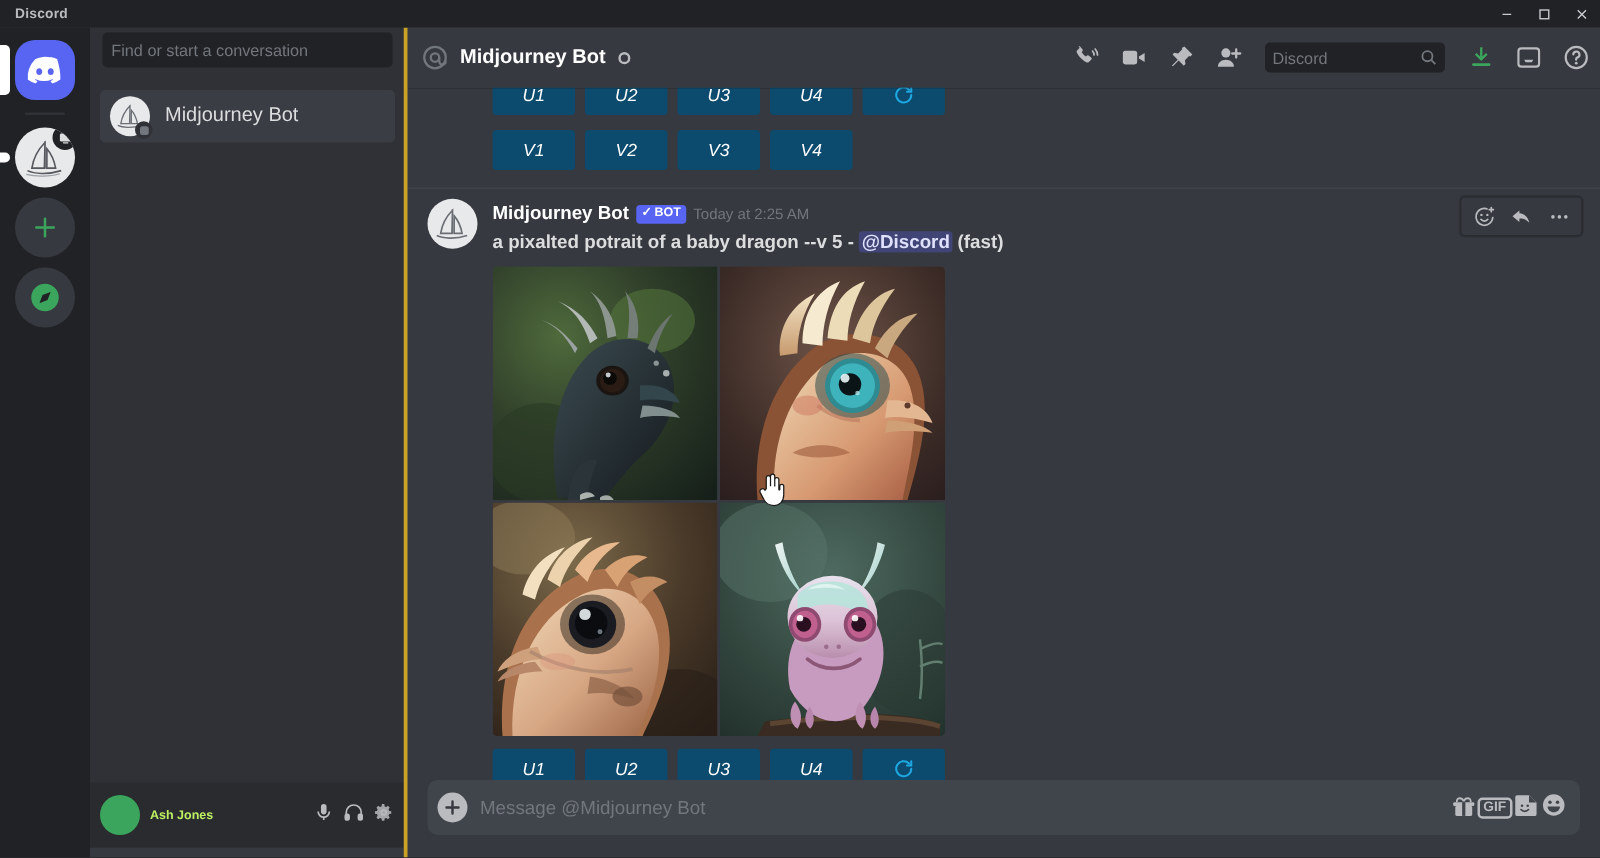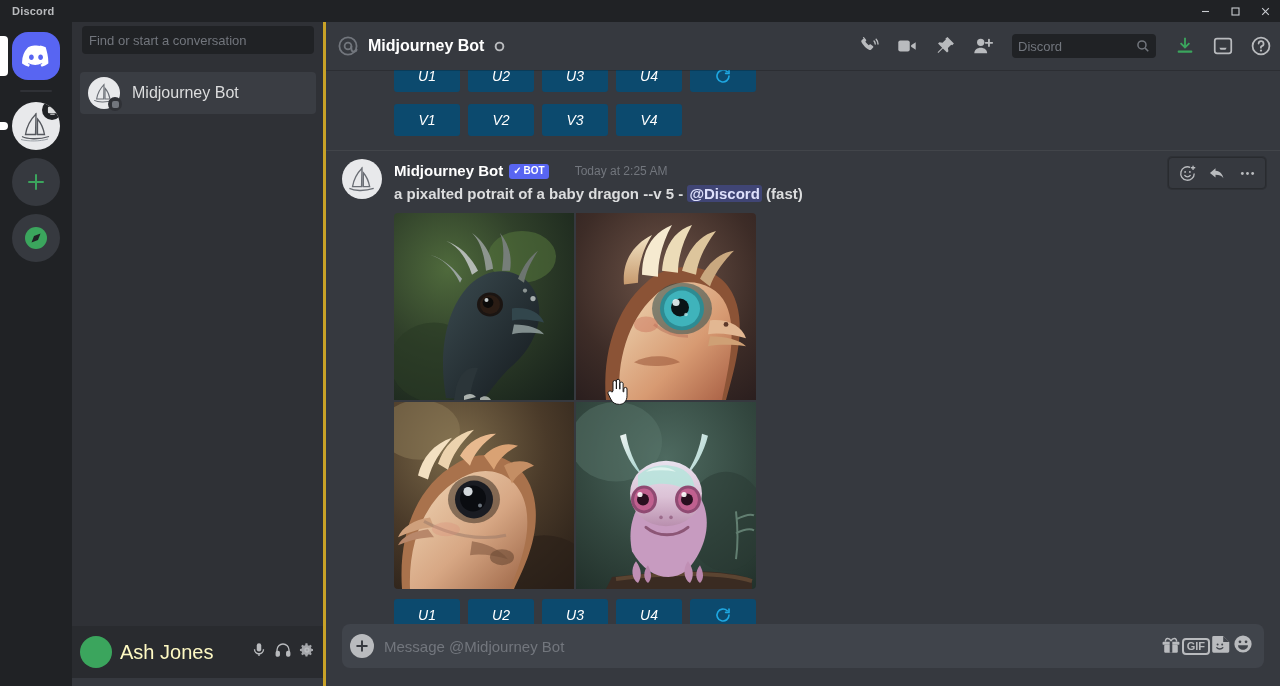--- a/index.html
+++ b/index.html
@@ -102,21 +102,21 @@
   .dm-avatar .bot-dot::after {
     content: ""; width: 7px; height: 7px; border-radius: 2px; background: #72767d;
   }
   .user-panel {
     height: 52px; background: #292b2f; display: flex; align-items: center;
     padding: 0 8px; gap: 8px;
   }
   .user-avatar {
     width: 32px; height: 32px; border-radius: 50%; background: #3ba55d; flex: 0 0 32px;
   }
-  .user-name { color: #fef9c3; font-size: 20px; font-weight: 400; }
+  .user-name { color: #bef264; font-size: 10px; font-weight: 700; }
   .user-icons { margin-left: auto; display: flex; gap: 6px; color: #b9bbbe; }
 
   
   .yellow-line {
     position: absolute; left: 323px; top: 22px; width: 3px; height: 664px;
     background: #c9a227; z-index: 40;
   }
 
   
   .chat {
@@ -163,21 +163,21 @@
     border-radius: 50%; background: #e8e9eb; display: flex;
     align-items: center; justify-content: center; overflow: hidden;
   }
   .msg-head { display: flex; align-items: center; gap: 6px; line-height: 20px; }
   .msg-author { color: #fff; font-size: 15px; font-weight: 600; }
   .bot-tag {
     background: #5865f2; color: #fff; font-size: 10px; font-weight: 600;
     border-radius: 3px; padding: 1px 4px; display: flex; align-items: center; gap: 2px;
     height: 15px; line-height: 1;
   }
-  .msg-time { color: #72767d; font-size: 12px; margin-left: 20px; }
+  .msg-time { color: #72767d; font-size: 12px; margin-left: 0; }
   .msg-text {
     color: #dcddde; font-size: 15px; font-weight: bold; line-height: 22px;
     margin-top: 2px;
   }
   .mention {
     color: #dee0fc; background: rgba(88,101,242,.3); border-radius: 3px; padding: 0 2px;
     font-weight: bold;
   }
   .msg-text .fast { color: #dcddde; font-weight: bold; }
 

